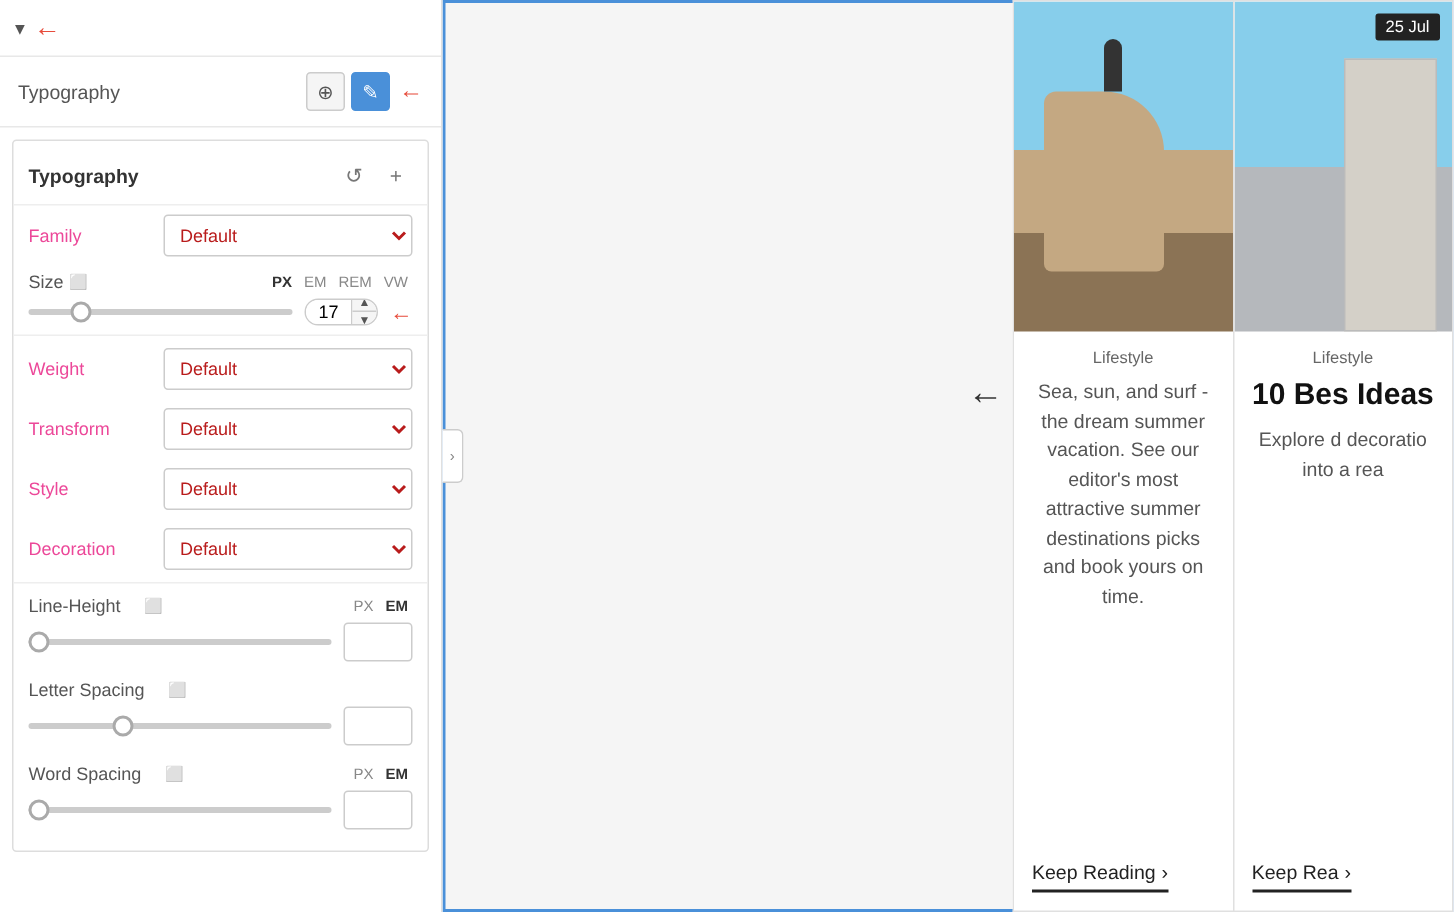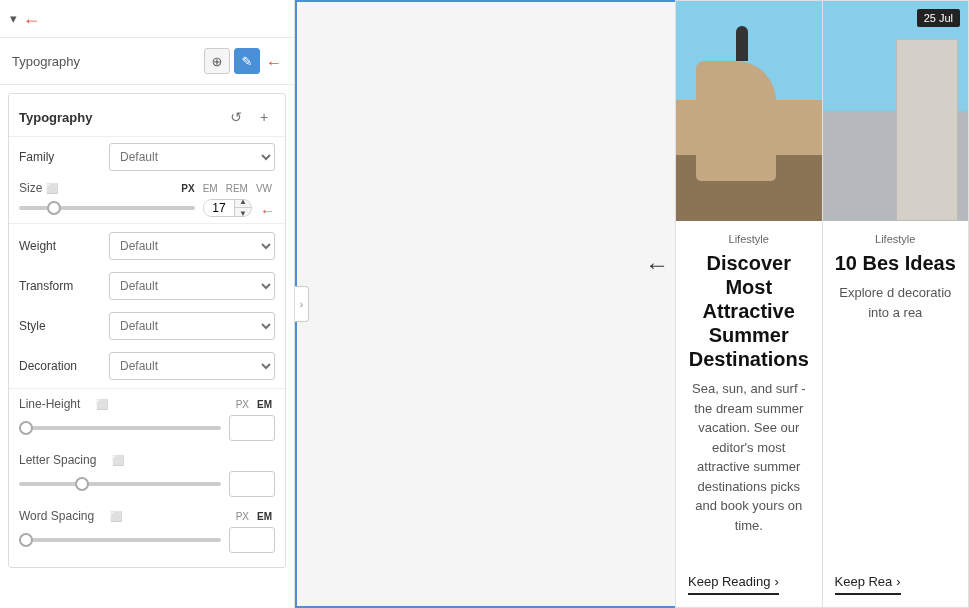--- a/index.html
+++ b/index.html
@@ -106,38 +106,38 @@
     }
 
     .typo-row {
       display: flex;
       align-items: center;
       padding: 6px 10px;
       min-height: 34px;
     }
     .typo-row-label {
       font-size: 12px;
-      color: #404040;
+      color: #ec4899;
       width: 90px;
       min-width: 90px;
     }
     .typo-row-control {
       flex: 1;
       display: flex;
       align-items: center;
     }
     select.typo-select {
       flex: 1;
       height: 28px;
       border: 1px solid #ccc;
       border-radius: 3px;
       font-size: 12px;
       padding: 0 6px;
       background: #fff;
-      color: #737373;
+      color: #b91c1c;
       cursor: pointer;
       appearance: auto;
     }
 
     
     .size-row {
       padding: 4px 10px;
     }
     .size-row-top {
       display: flex;
@@ -604,21 +604,20 @@
 
   <div class="back-arrow">←</div>
 
   <div class="card-grid">
 
     <div class="card">
       <div class="card-image card-image-1">
       </div>
       <div class="card-body">
         <div class="card-category">Lifestyle</div>
-        <div class="card-title">Discover Most Attractive Summer Destinations</div>
         <div class="card-excerpt">Sea, sun, and surf - the dream summer vacation. See our editor's most attractive summer destinations picks and book yours on time.</div>
         <a class="card-readmore">
           <span>Keep Reading</span>
           <span>›</span>
         </a>
       </div>
     </div>
 
     <div class="card">
       <div class="card-image card-image-2">

